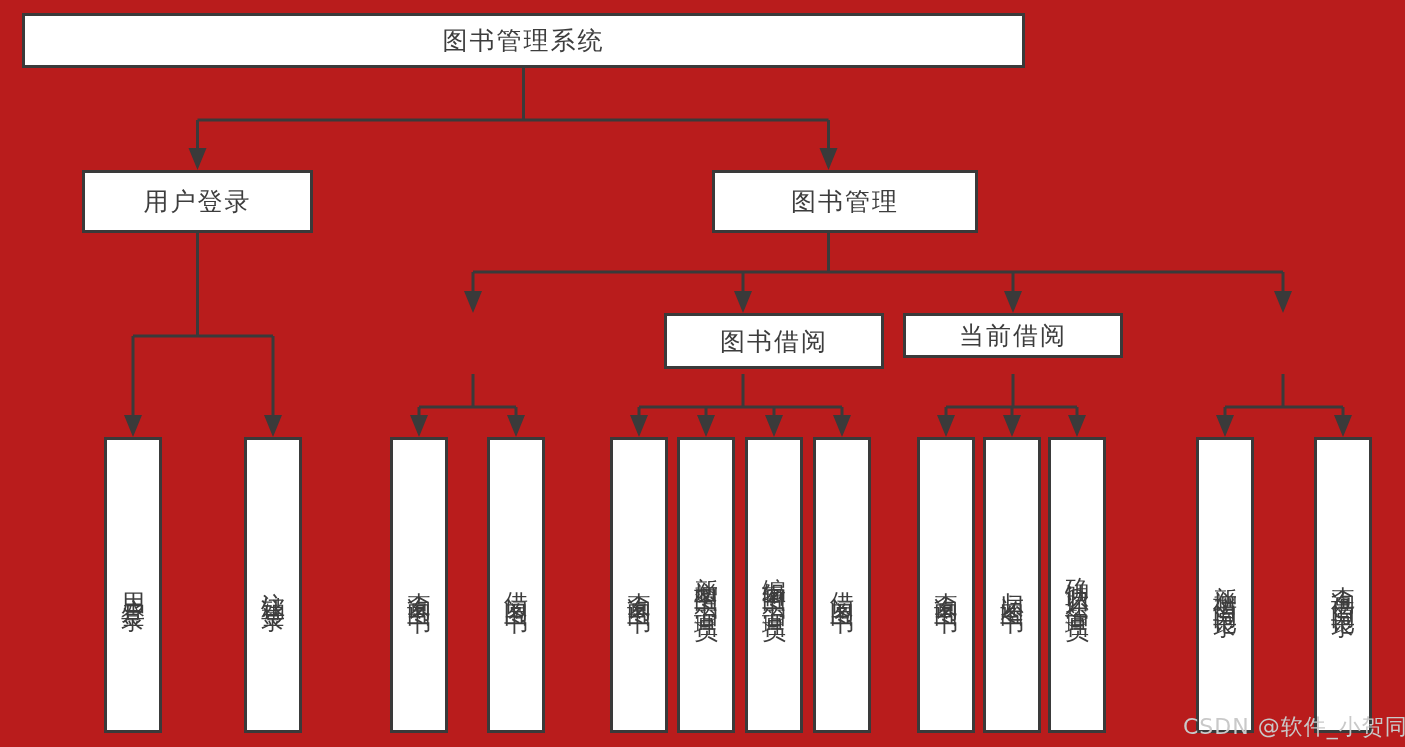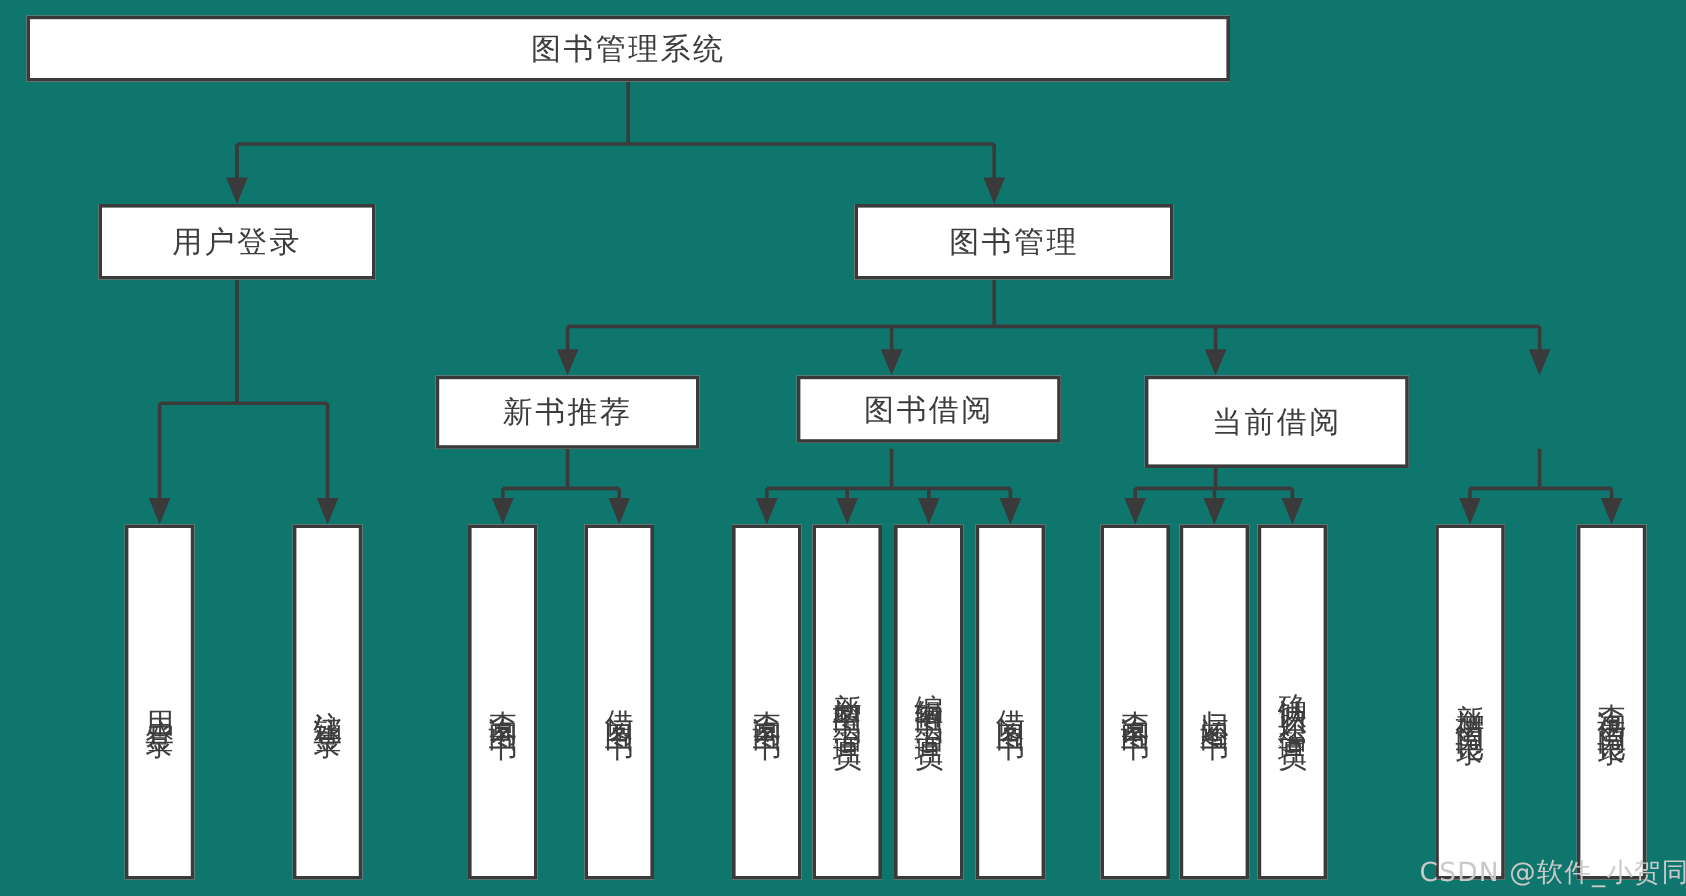--- a/index.html
+++ b/index.html
@@ -7,21 +7,21 @@
     padding: 0;
     background: #ffffff;
   }
   body {
     font-family: "DejaVu Sans", "Liberation Sans", sans-serif;
   }
   .canvas {
     position: relative;
     width: 1405px;
     height: 747px;
-    background: #0f766e;
+    background: #b91c1c;
     overflow: hidden;
   }
   .connectors {
     position: absolute;
     left: 0;
     top: 0;
     pointer-events: none;
   }
   .node {
     position: absolute;
@@ -99,27 +99,24 @@
     <span>图书管理系统</span>
   </div>
 
   <div class="node h-label" style="left:82px; top:170px; width:231px; height:63px">
     <span>用户登录</span>
   </div>
   <div class="node h-label" style="left:712px; top:170px; width:266px; height:63px">
     <span>图书管理</span>
   </div>
 
-  <div class="node h-label" style="left:363px; top:313px; width:220px; height:61px">
-    <span>新书推荐</span>
-  </div>
   <div class="node h-label" style="left:664px; top:313px; width:220px; height:56px">
     <span>图书借阅</span>
   </div>
-  <div class="node h-label" style="left:954px; top:313px; width:220px; height:77px">
+  <div class="node h-label" style="left:903px; top:313px; width:220px; height:45px">
     <span>当前借阅</span>
   </div>
 
   <div class="node leaf" style="left:104px">
     <span class="vtext">用户登录</span>
   </div>
   <div class="node leaf" style="left:244px">
     <span class="vtext">注销登录</span>
   </div>
 

